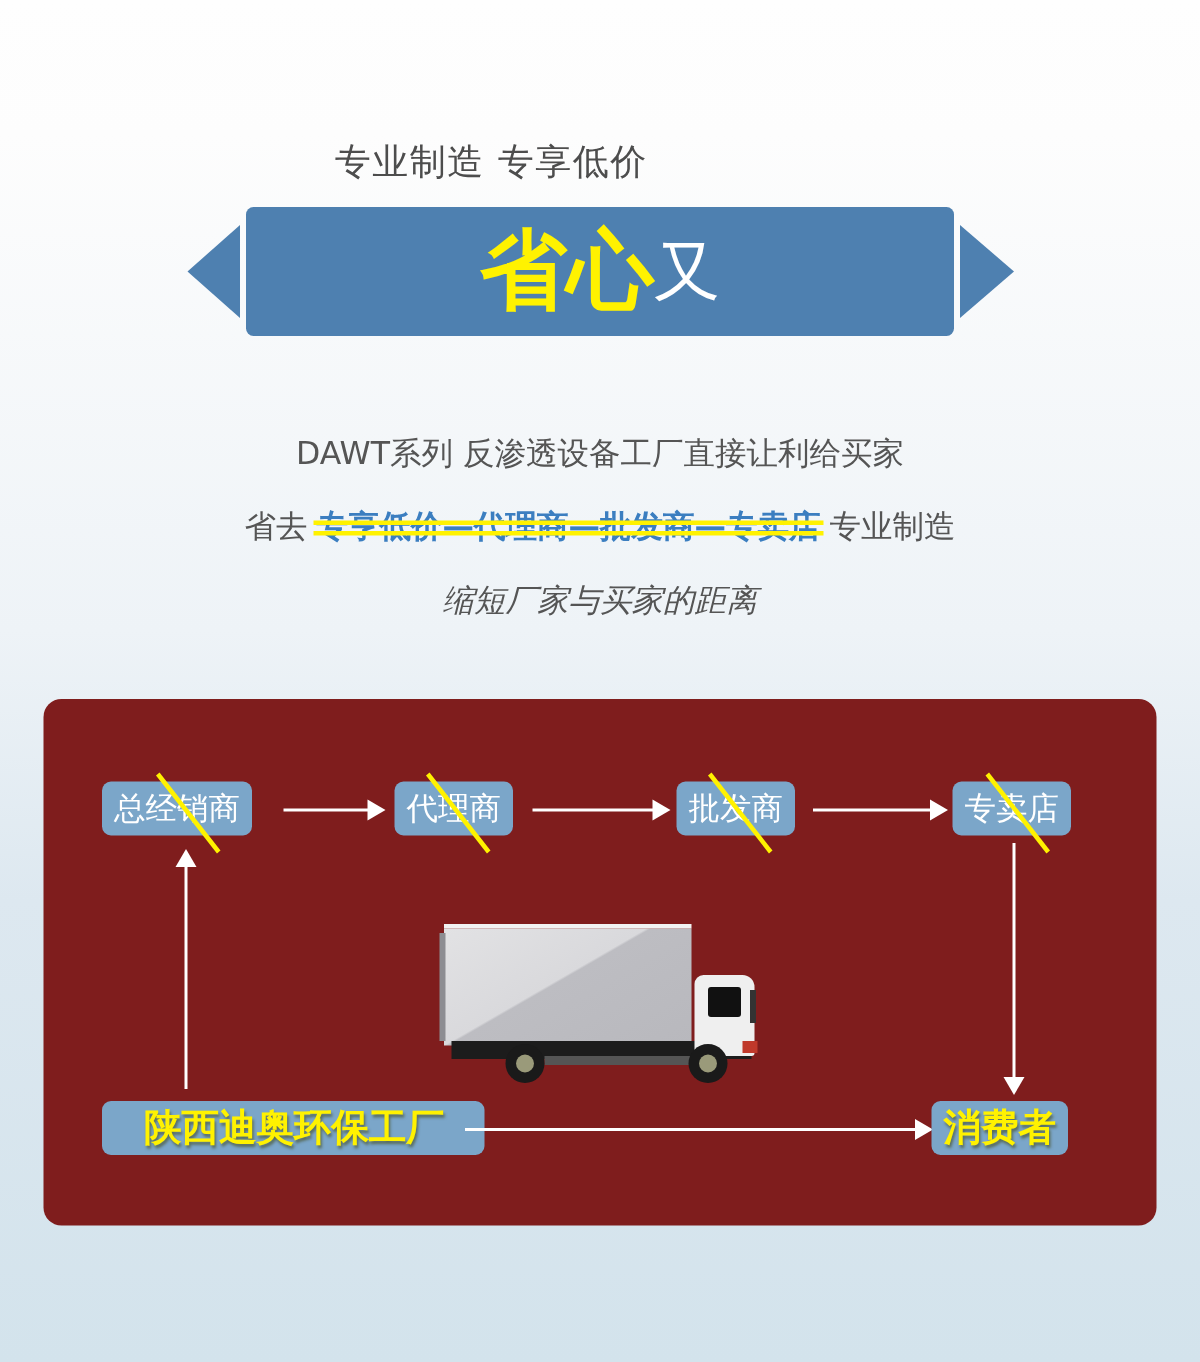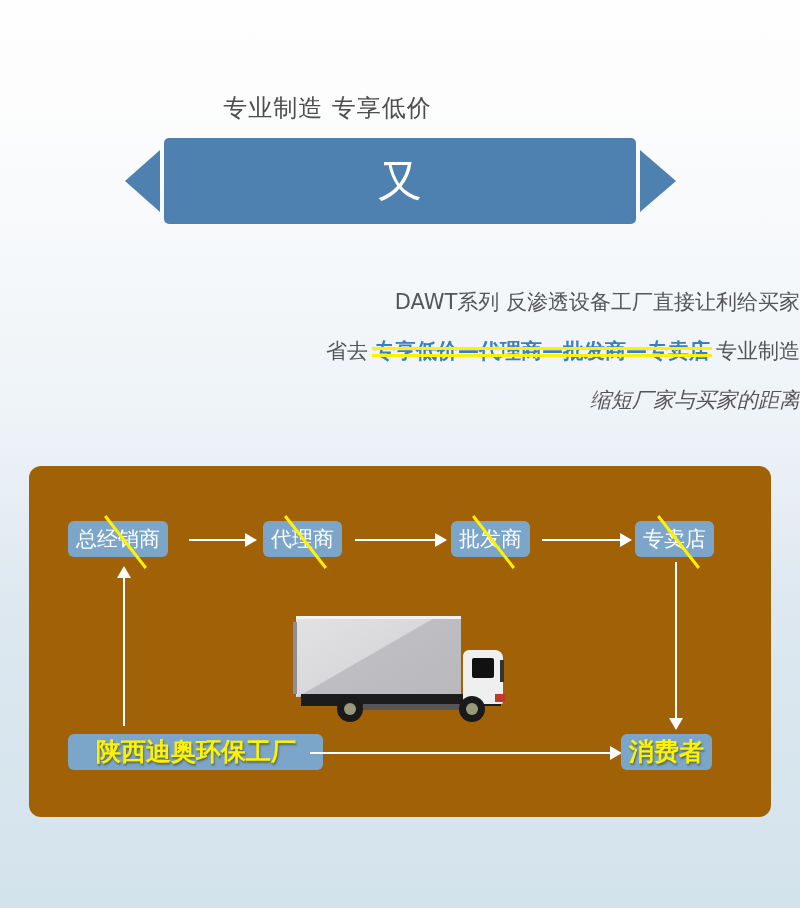--- a/index.html
+++ b/index.html
@@ -17,34 +17,34 @@
     left: 164px; top: 138px; width: 472px; height: 86px;
     background: #4e80b0; border-radius: 5px;
     display: flex; align-items: center; justify-content: center;
   }
   .banner .w { color: #ffffff; font-size: 44px; }
   .banner .y { color: #fff200; font-size: 58px; font-weight: bold; }
   .tri-left, .tri-right { width: 0; height: 0; top: 150px; }
   .tri-left { left: 125px; border-top: 31px solid transparent; border-bottom: 31px solid transparent; border-right: 35px solid #4e80b0; }
   .tri-right { left: 640px; border-top: 31px solid transparent; border-bottom: 31px solid transparent; border-left: 36px solid #4e80b0; }
 
-  .line { left: 0; width: 800px; text-align: right; font-size: 21px; color: #555555; }
+  .line { left: 0; width: 800px; text-align: center; font-size: 21px; color: #555555; }
   .line1 { top: 288px; }
   .line2 { top: 337px; }
   .line3 { top: 386px; font-style: italic; }
   .struck { position: relative; display: inline-block; color: #3b7ec0; font-weight: bold; margin: 0 6px; }
   .struck::before, .struck::after {
     content: ""; position: absolute; left: -2px; right: -2px; height: 3px; background: #fff200;
   }
   .struck::before { top: 10px; }
   .struck::after { top: 17px; }
 
   .panel {
     left: 29px; top: 466px; width: 742px; height: 351px;
-    background: #a16207; border-radius: 12px;
+    background: #7f1d1d; border-radius: 12px;
   }
   .node {
     position: absolute; height: 36px; line-height: 36px; padding: 0 8px;
     background: #7ba6c9; border-radius: 6px;
     color: #ffffff; font-size: 21px; white-space: nowrap;
   }
   .node.hl { color: #fff200; font-size: 25px; font-weight: bold; text-shadow: 1px 2px 2px rgba(60,60,0,0.55); height: 36px; line-height: 36px; }
   .slash {
     position: absolute; width: 3px; height: 66px; background: #fff200;
     transform: rotate(-38deg); transform-origin: center;
@@ -55,20 +55,21 @@
   .ah-u { position: absolute; width: 0; height: 0; border-left: 7px solid transparent; border-right: 7px solid transparent; border-bottom: 12px solid #ffffff; }
   .ah-d { position: absolute; width: 0; height: 0; border-left: 7px solid transparent; border-right: 7px solid transparent; border-top: 12px solid #ffffff; }
 </style>
 </head>
 <body>
 
 <div class="abs subtitle">专业制造 专享低价</div>
 
 <div class="abs tri-left"></div>
 <div class="abs banner">
+  <span class="y">省心</span>
   <span class="w">又</span>
 </div>
 <div class="abs tri-right"></div>
 
 <div class="abs line line1">DAWT系列 反渗透设备工厂直接让利给买家</div>
 <div class="abs line line2">
   <span>省去</span><span class="struck">专享低价—代理商—批发商—专卖店</span><span>专业制造</span>
 </div>
 <div class="abs line line3">缩短厂家与买家的距离</div>
 

